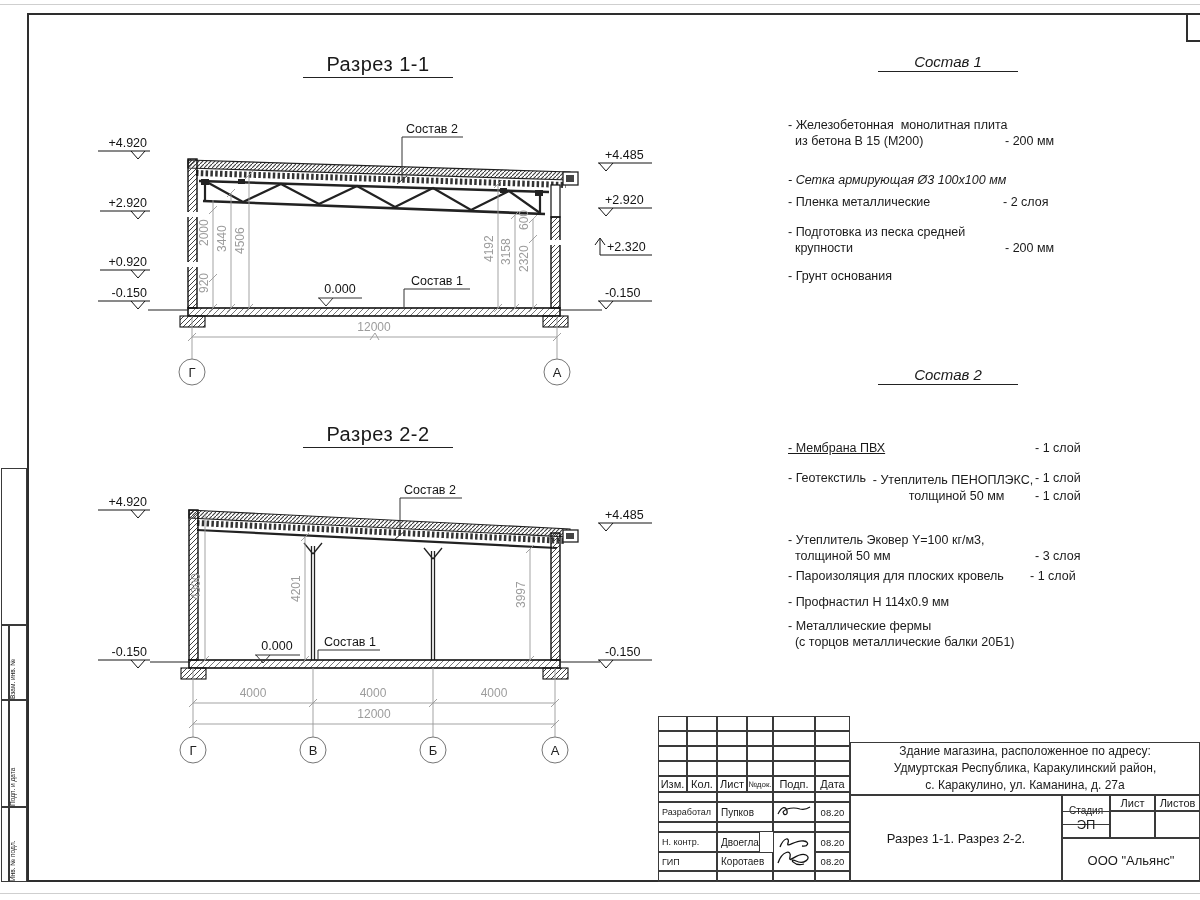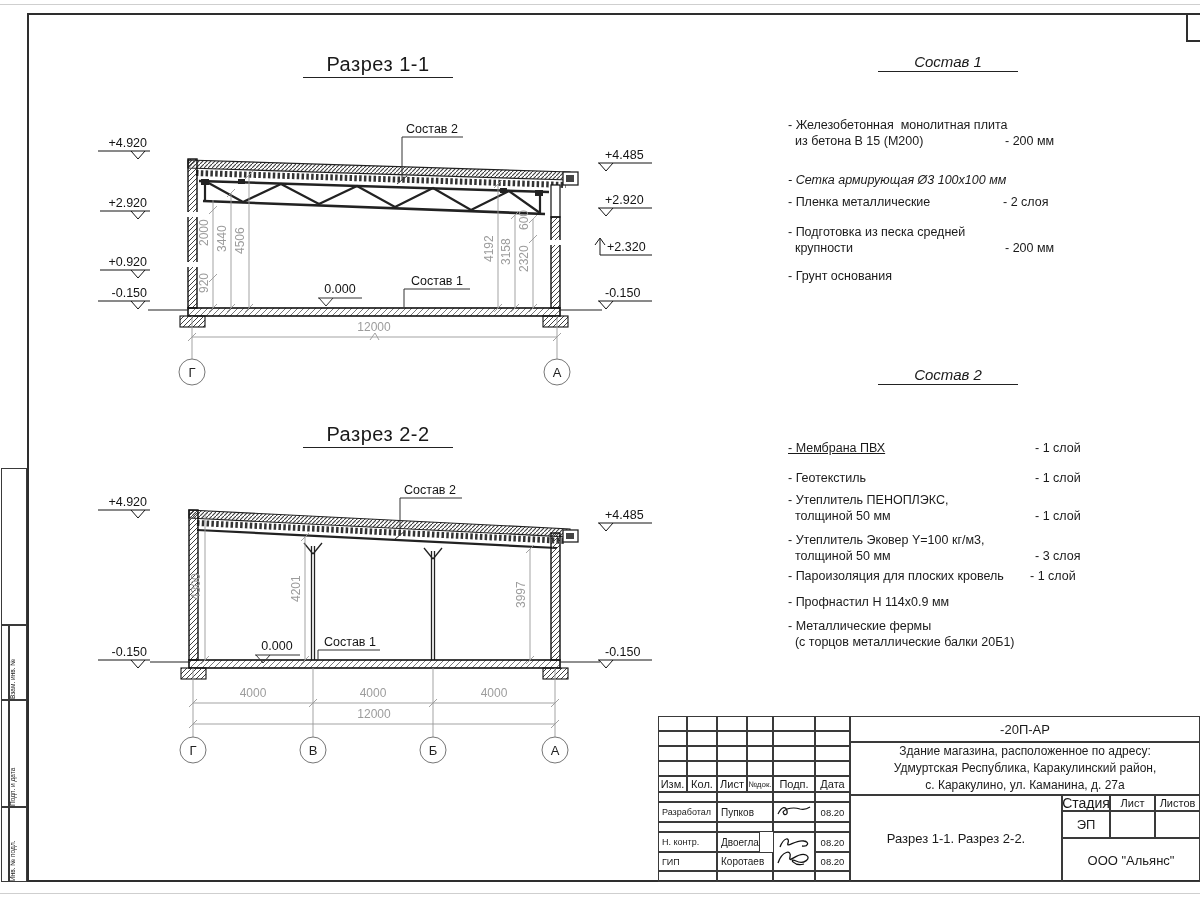--- a/index.html
+++ b/index.html
@@ -321,21 +321,21 @@
   <div class="list-title" style="left:878px;top:366px;">Состав 2</div>
   <div>
     <div class="lrow" style="left:788px;top:440px;text-decoration:underline;">
       <span class="iname">- Мембрана ПВХ</span>
       <span class="ival" style="left:247px;">- 1 слой</span>
     </div>
     <div class="lrow" style="left:788px;top:470px;">
       <span class="iname">- Геотекстиль</span>
       <span class="ival" style="left:247px;">- 1 слой</span>
     </div>
-    <div class="lrow" style="left:788px;top:492px;">
+    <div class="lrow" style="left:788px;top:472px;text-align:center;">
       <span class="iname">- Утеплитель ПЕНОПЛЭКС,
   толщиной 50 мм</span>
       <span class="ival" style="left:247px;">- 1 слой</span>
     </div>
     <div class="lrow" style="left:788px;top:532px;">
       <span class="iname">- Утеплитель Эковер Y=100 кг/м3,
   толщиной 50 мм</span>
       <span class="ival" style="left:247px;">- 3 слоя</span>
     </div>
     <div class="lrow" style="left:788px;top:568px;">
@@ -415,26 +415,25 @@
 
     <div class="cell lft" style="left:0;top:136px;width:59px;height:19px;font-size:9px;">ГИП</div>
     <div class="cell lft" style="left:59px;top:136px;width:56px;height:19px;font-size:10px;">Коротаев</div>
     <div class="cell" style="left:157px;top:136px;width:35px;height:19px;font-size:9.5px;">08.20</div>
 
     <div class="cell" style="left:0;top:155px;width:59px;height:11px;"></div>
     <div class="cell" style="left:59px;top:155px;width:56px;height:11px;"></div>
     <div class="cell" style="left:115px;top:155px;width:42px;height:11px;"></div>
     <div class="cell" style="left:157px;top:155px;width:35px;height:11px;"></div>
 
-    <div class="cell tbig" style="left:192px;top:0;width:350px;height:26px;">-20П-АР</div>
     <div class="cell addr" style="left:192px;top:26px;width:350px;height:53px;">Здание магазина, расположенное по адресу:
 Удмуртская Республика, Каракулинский район,
 с. Каракулино, ул. Каманина, д. 27а</div>
     <div class="cell tbig" style="left:192px;top:79px;width:212px;height:87px;">Разрез 1-1. Разрез 2-2.</div>
-    <div class="cell" style="left:404px;top:79px;width:48px;height:16px;font-size:14px;">Стадия</div>
+    <div class="cell" style="left:404px;top:79px;width:48px;height:30px;font-size:10px;">Стадия</div>
     <div class="cell" style="left:452px;top:79px;width:45px;height:16px;font-size:11px;">Лист</div>
     <div class="cell" style="left:497px;top:79px;width:45px;height:16px;font-size:11px;">Листов</div>
     <div class="cell tbig" style="left:404px;top:95px;width:48px;height:27px;text-align:right;">ЭП</div>
     <div class="cell" style="left:452px;top:95px;width:45px;height:27px;"></div>
     <div class="cell" style="left:497px;top:95px;width:45px;height:27px;"></div>
     <div class="cell tbig" style="left:404px;top:122px;width:138px;height:44px;">ООО "Альянс"</div>
   </div>
 
   <div id="sidestamp">
     <div class="vcell" style="left:1px;top:0;width:26px;height:157px;"></div>

